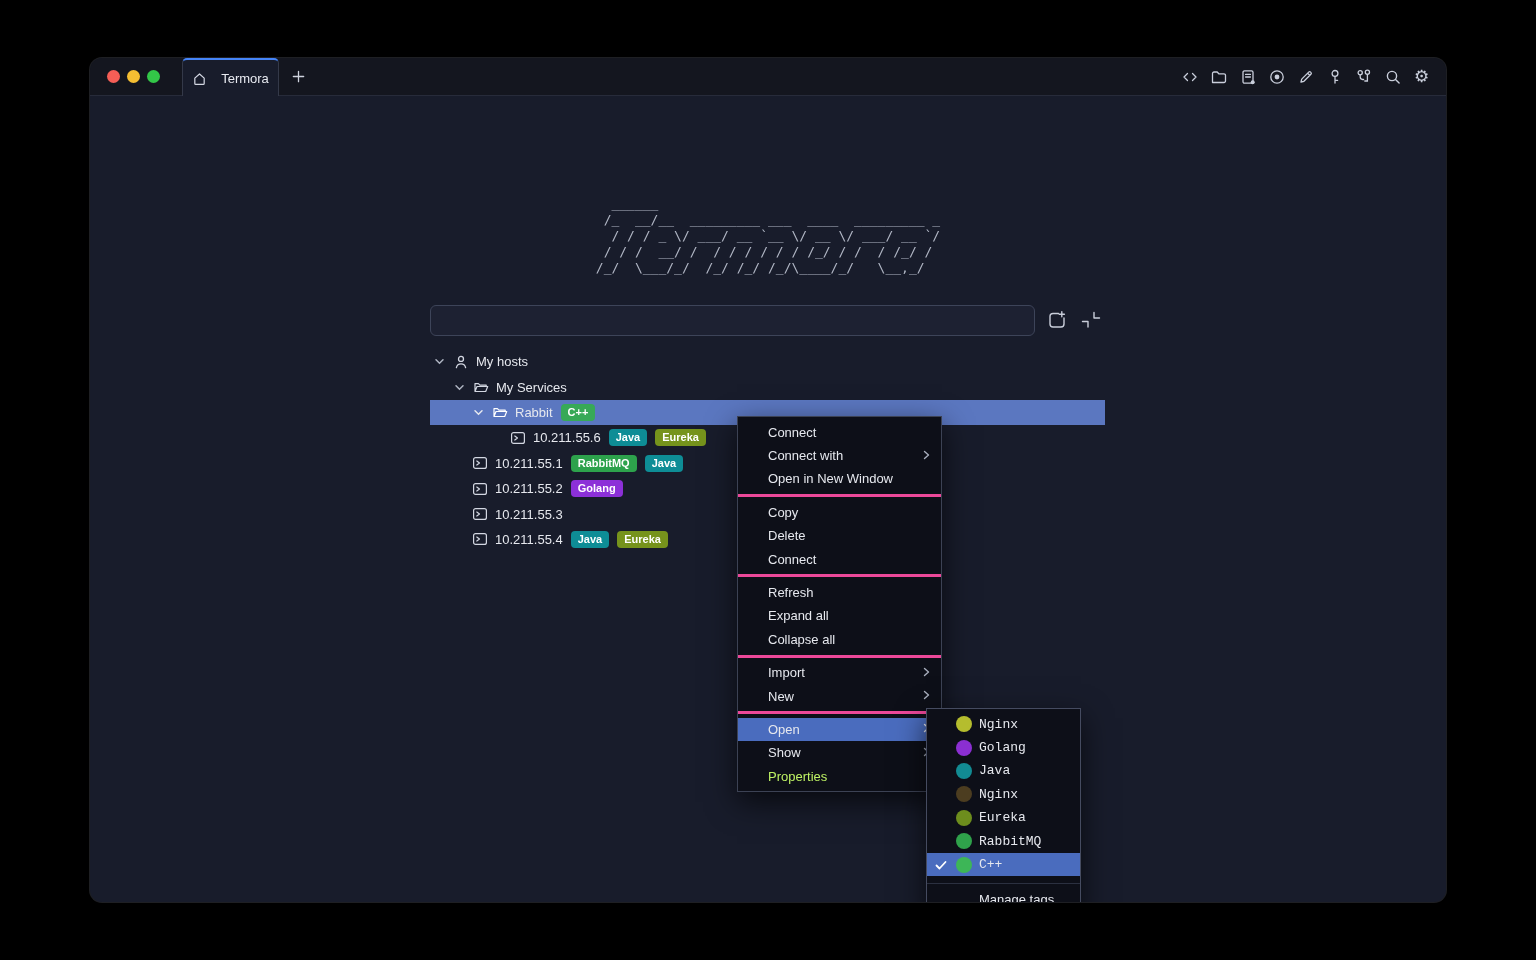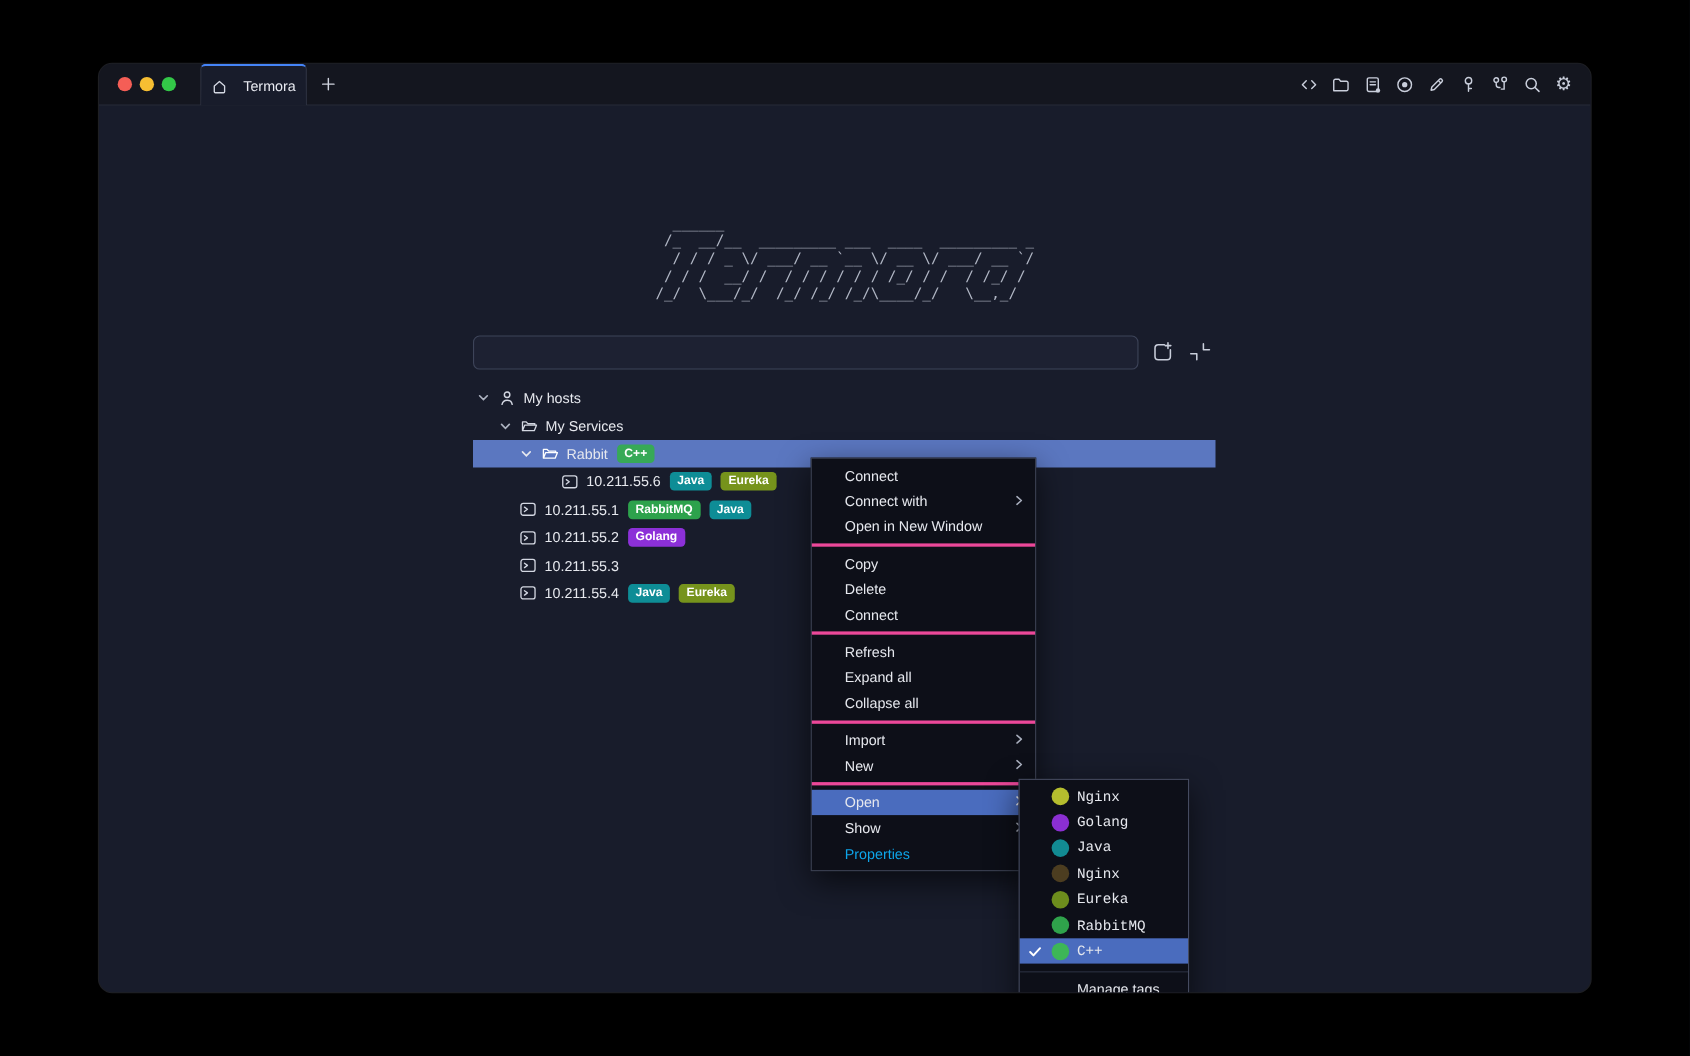--- a/index.html
+++ b/index.html
@@ -55,21 +55,21 @@
   
   .menu { position:absolute; background:#0d0f18; border:1px solid #3c4254;
           box-shadow:0 10px 28px rgba(0,0,0,.65); font-size:13px; color:#e6e8ee; }
   .menu-main { left:647px; top:320px; width:205px; }
   .menu-group { padding:3.5px 0; }
   .menu-group + .menu-group { border-top:3px solid #ec4899; }
   .menu-item { position:relative; height:23.4px; display:flex; align-items:center;
                padding-left:30px; padding-right:10px; cursor:pointer; }
   .menu-item .arrow { position:absolute; right:9px; top:50%; transform:translateY(-50%); }
   .menu-item.highlight { background:#4a6cbe; }
-  .menu-item.disabled { color:#0ea5e9; cursor:default;text-align:right; }
+  .menu-item.disabled { color:#bef264; cursor:default;text-align:right; }
 
   .menu-tags { left:836px; top:612px; width:155px; border-color:#454b60; }
   .tag-item { height:23.4px; display:flex; align-items:center; cursor:pointer;font-family:Liberation Mono, monospace; }
   .tag-item.highlight { background:#4a6cbe; }
   .tag-check { width:14px; height:14px; margin-left:7px; flex:0 0 auto; }
   .tag-dot { width:16px; height:16px; border-radius:50%; margin-left:8px; flex:0 0 auto; }
   .tag-label { margin-left:7px; }
   .menu-foot-sep { border-top:1px solid #2b3040; margin-top:3.5px; }
   .foot-item { height:23.4px; display:flex; align-items:center; padding-left:52px;
                margin:3.5px 0; cursor:pointer; }

